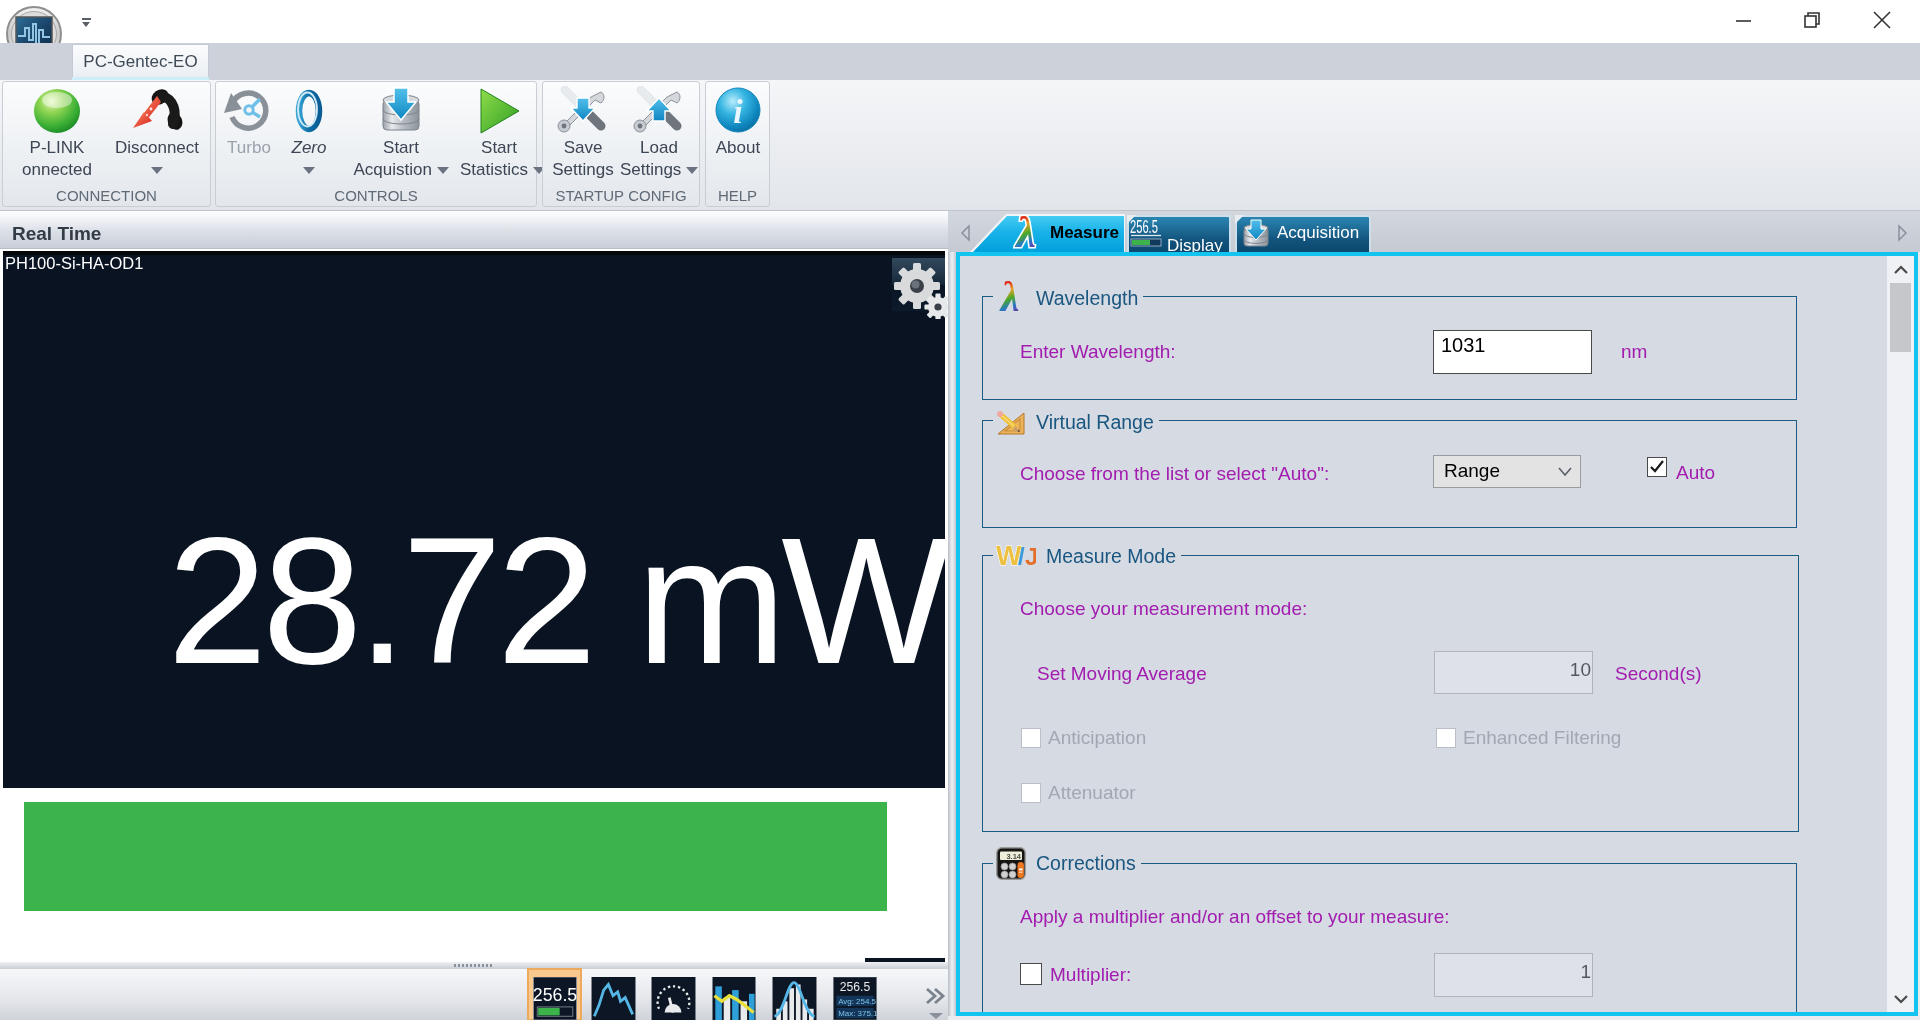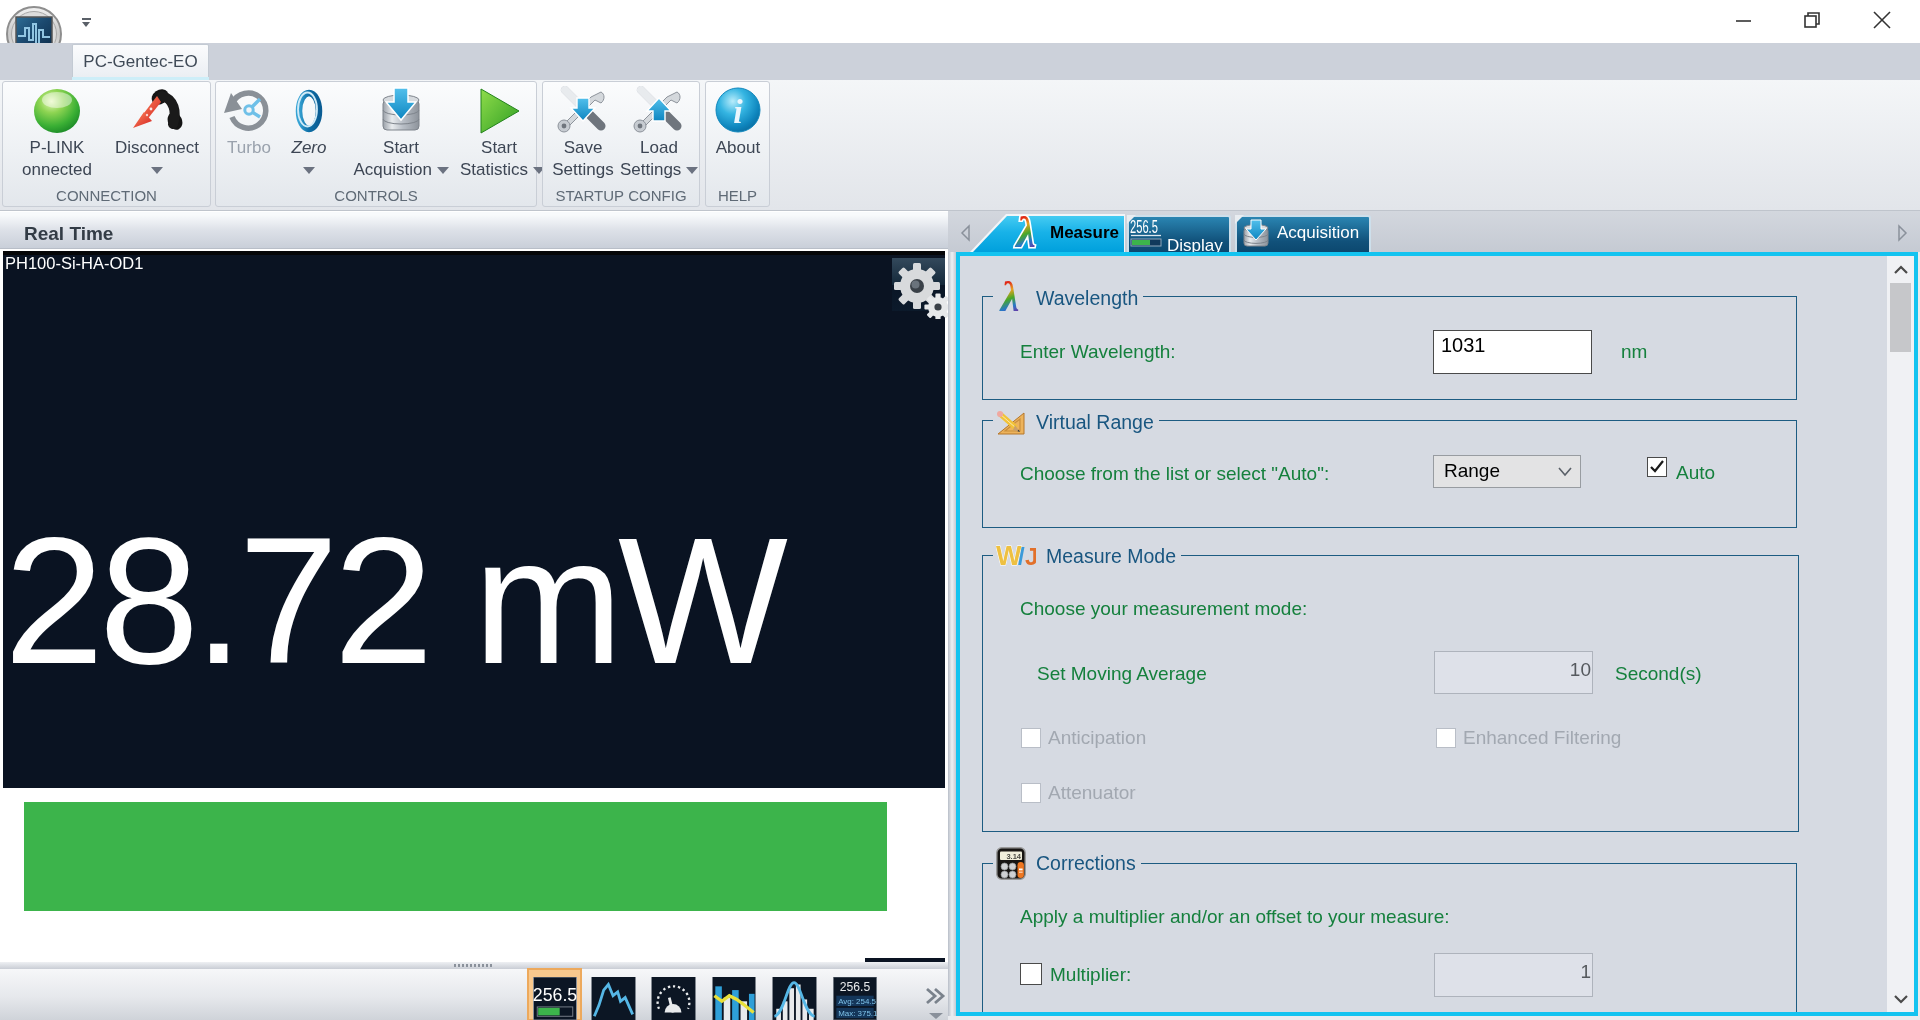--- a/index.html
+++ b/index.html
@@ -30,25 +30,25 @@
 .rtx1 { position:absolute; top:52px; width:100%; left:0; }
 .rtx2 { position:absolute; top:74px; width:100%; left:0; white-space:nowrap; }
 .dis { color:#9aa2ad; }
 .tri { display:inline-block; width:0; height:0; border-left:6px solid transparent;
   border-right:6px solid transparent; border-top:7px solid #6b7280; vertical-align:middle; }
 
 
 #rtbar { left:0; top:211px; width:948px; height:38px;
   background:linear-gradient(#f8fafc 8%,#dde1e8 50%,#c9cfd9);
   border-top:1px solid #fff; border-bottom:1px solid #b8bec8;
-  color:#333c46; font-weight:bold; font-size:19px; line-height:44px; padding-left:24px; }
+  color:#333c46; font-weight:bold; font-size:19px; line-height:44px; padding-left:12px; }
 #display { left:0; top:249px; width:948px; height:713px; background:#fff; }
 #dinner { position:absolute; left:3px; top:2px; width:942px; height:537px; background:#0a1322; border-top:4px solid #050608; }
 #phlabel { position:absolute; left:2px; top:-1px; color:#fff; font-size:16.5px; }
-#bignum { position:absolute; left:1px; top:242px; width:100%; text-align:left;
+#bignum { position:absolute; left:1px; top:242px; width:100%; text-align:right;
   color:#fff; font-size:180px; letter-spacing:-5.2px; }
 #barmeter { position:absolute; left:19px; top:545px; width:907px; height:113px;
   background:#fff; border:2px solid #fff; }
 #barfill { position:absolute; left:0px; top:0px; width:863px; height:109px; background:#3cb44b; }
 
 
 #split1 { left:0; top:962px; width:948px; height:7px;
   background:linear-gradient(#eef0f3,#c9cdd5); }
 #thumbstrip { left:0; top:969px; width:948px; height:51px;
   background:linear-gradient(#f6f7f9,#e6e8ec 55%,#cfd3d9); }
@@ -56,21 +56,21 @@
 
 #rtabbar { left:948px; top:211px; width:972px; height:41px;
   background:linear-gradient(#d3d7de,#c5cad3); }
 #rcontent { left:956px; top:252px; width:962px; height:764px;
   background:#d6dae2; border:4px solid #13c3f0; }
 
 .gbox { position:absolute; border:1px solid #1d5c82; }
 .glegend { position:absolute; top:-17px; left:10px; background:#d6dae2;
   padding:0 5px 0 3px; display:flex; align-items:center; height:36px; }
 .gtitle { color:#195680; font-size:19.5px; margin-left:10px; white-space:nowrap; }
-.flabel { position:absolute; color:#15803d; font-size:19px; white-space:nowrap; }
+.flabel { position:absolute; color:#a21caf; font-size:19px; white-space:nowrap; }
 .ibox { position:absolute; background:#fff; border:1px solid #4a4a4a; font-size:20px;
   color:#000; padding:3px 0 0 7px; }
 .dbox { position:absolute; background:#dee1e9; border:1px solid #aeb3bc; font-size:19px;
   color:#55595e; text-align:right; padding:7px 1px 0 0; }
 .combo { position:absolute; background:#e3e3e4; border:1px solid #989ca1; font-size:19px;
   color:#000; padding:4px 0 0 10px; }
 .cb { position:absolute; width:20px; height:20px; background:#fff; border:1px solid #4a4a4a; }
 .cbd { border:1px solid #b9bec7; }
 .flabel.dis { color:#a2a8b1; }
 

